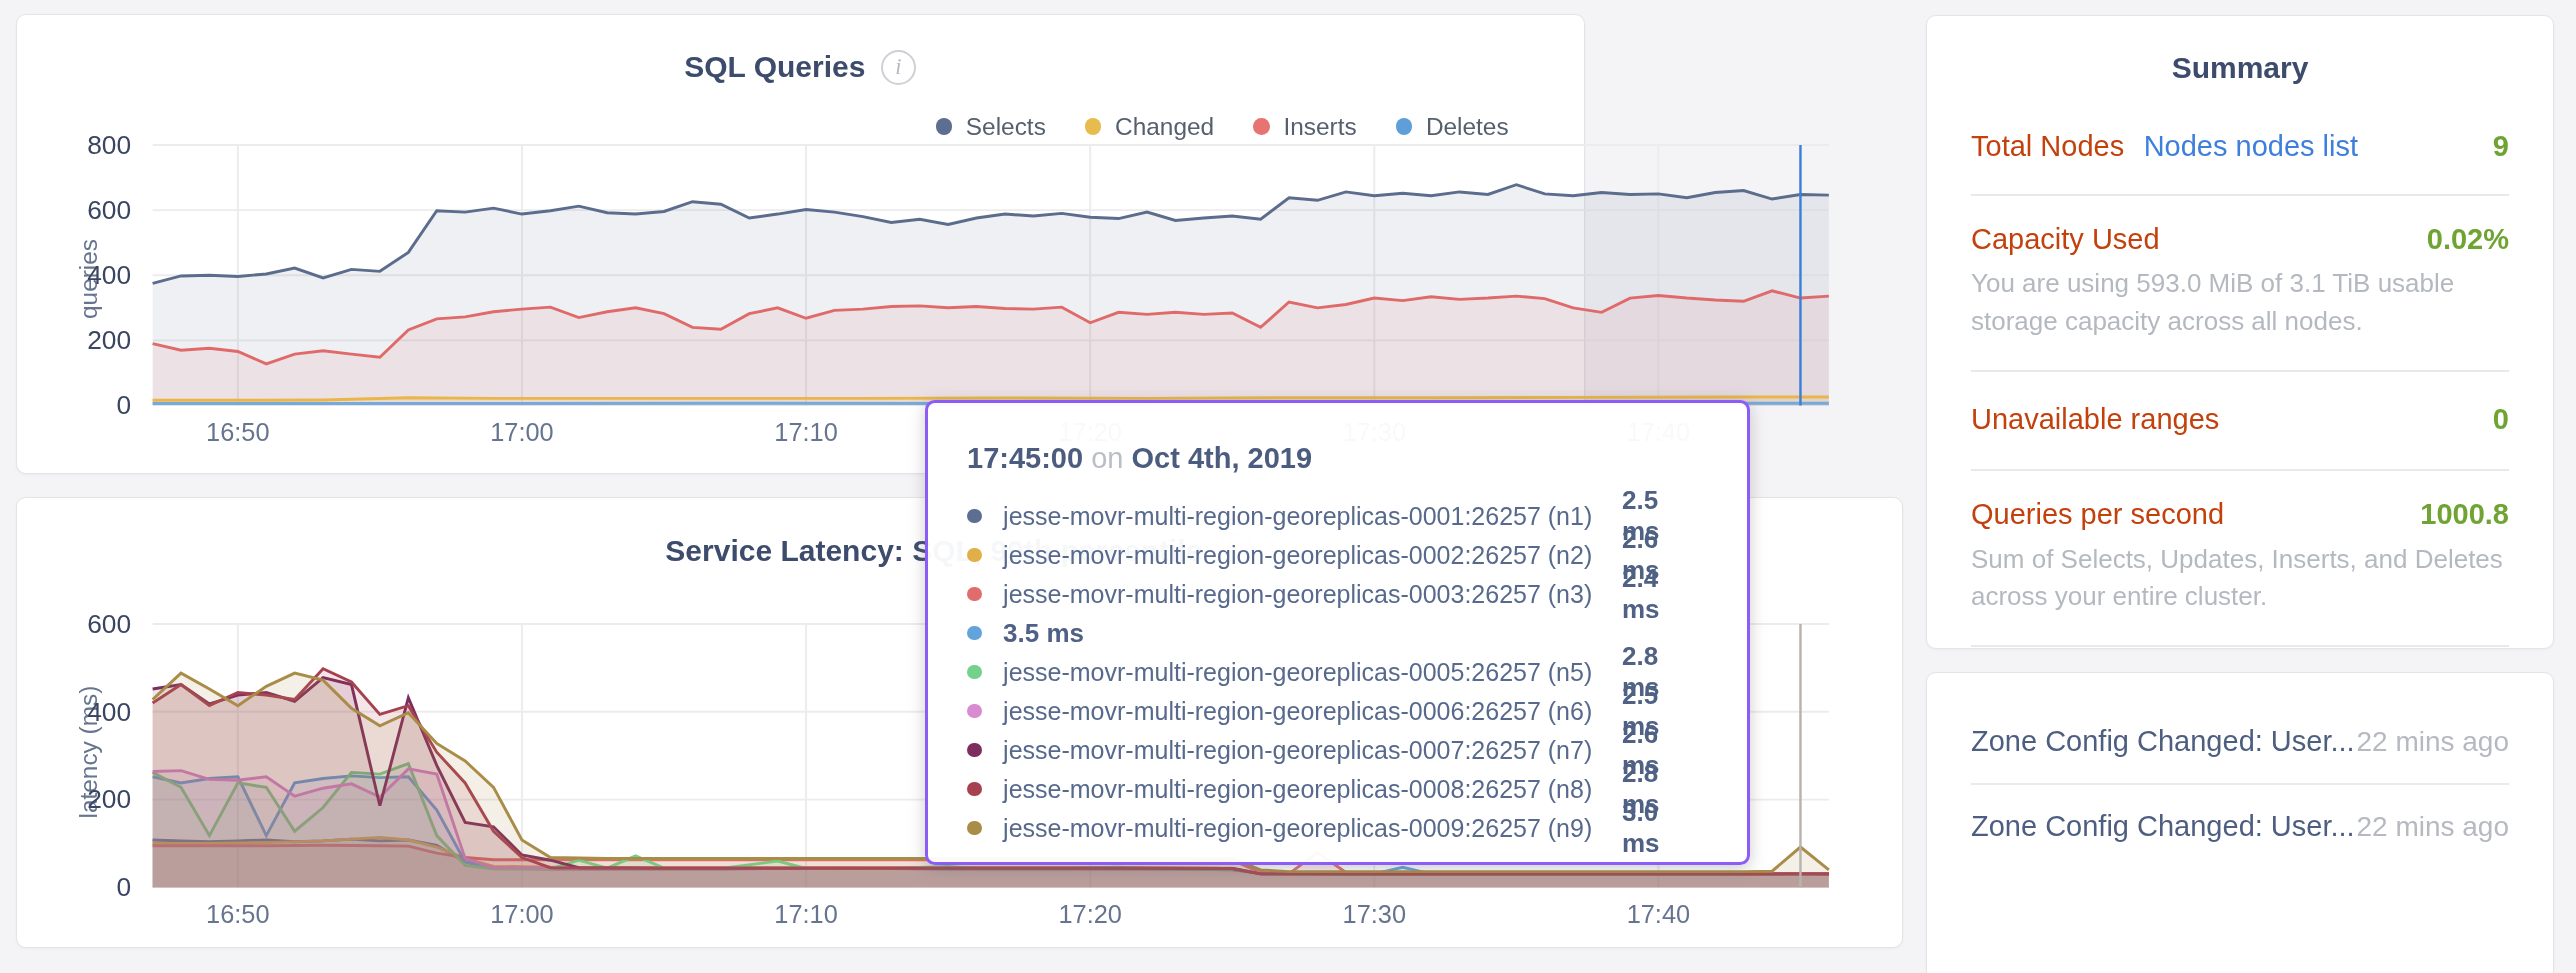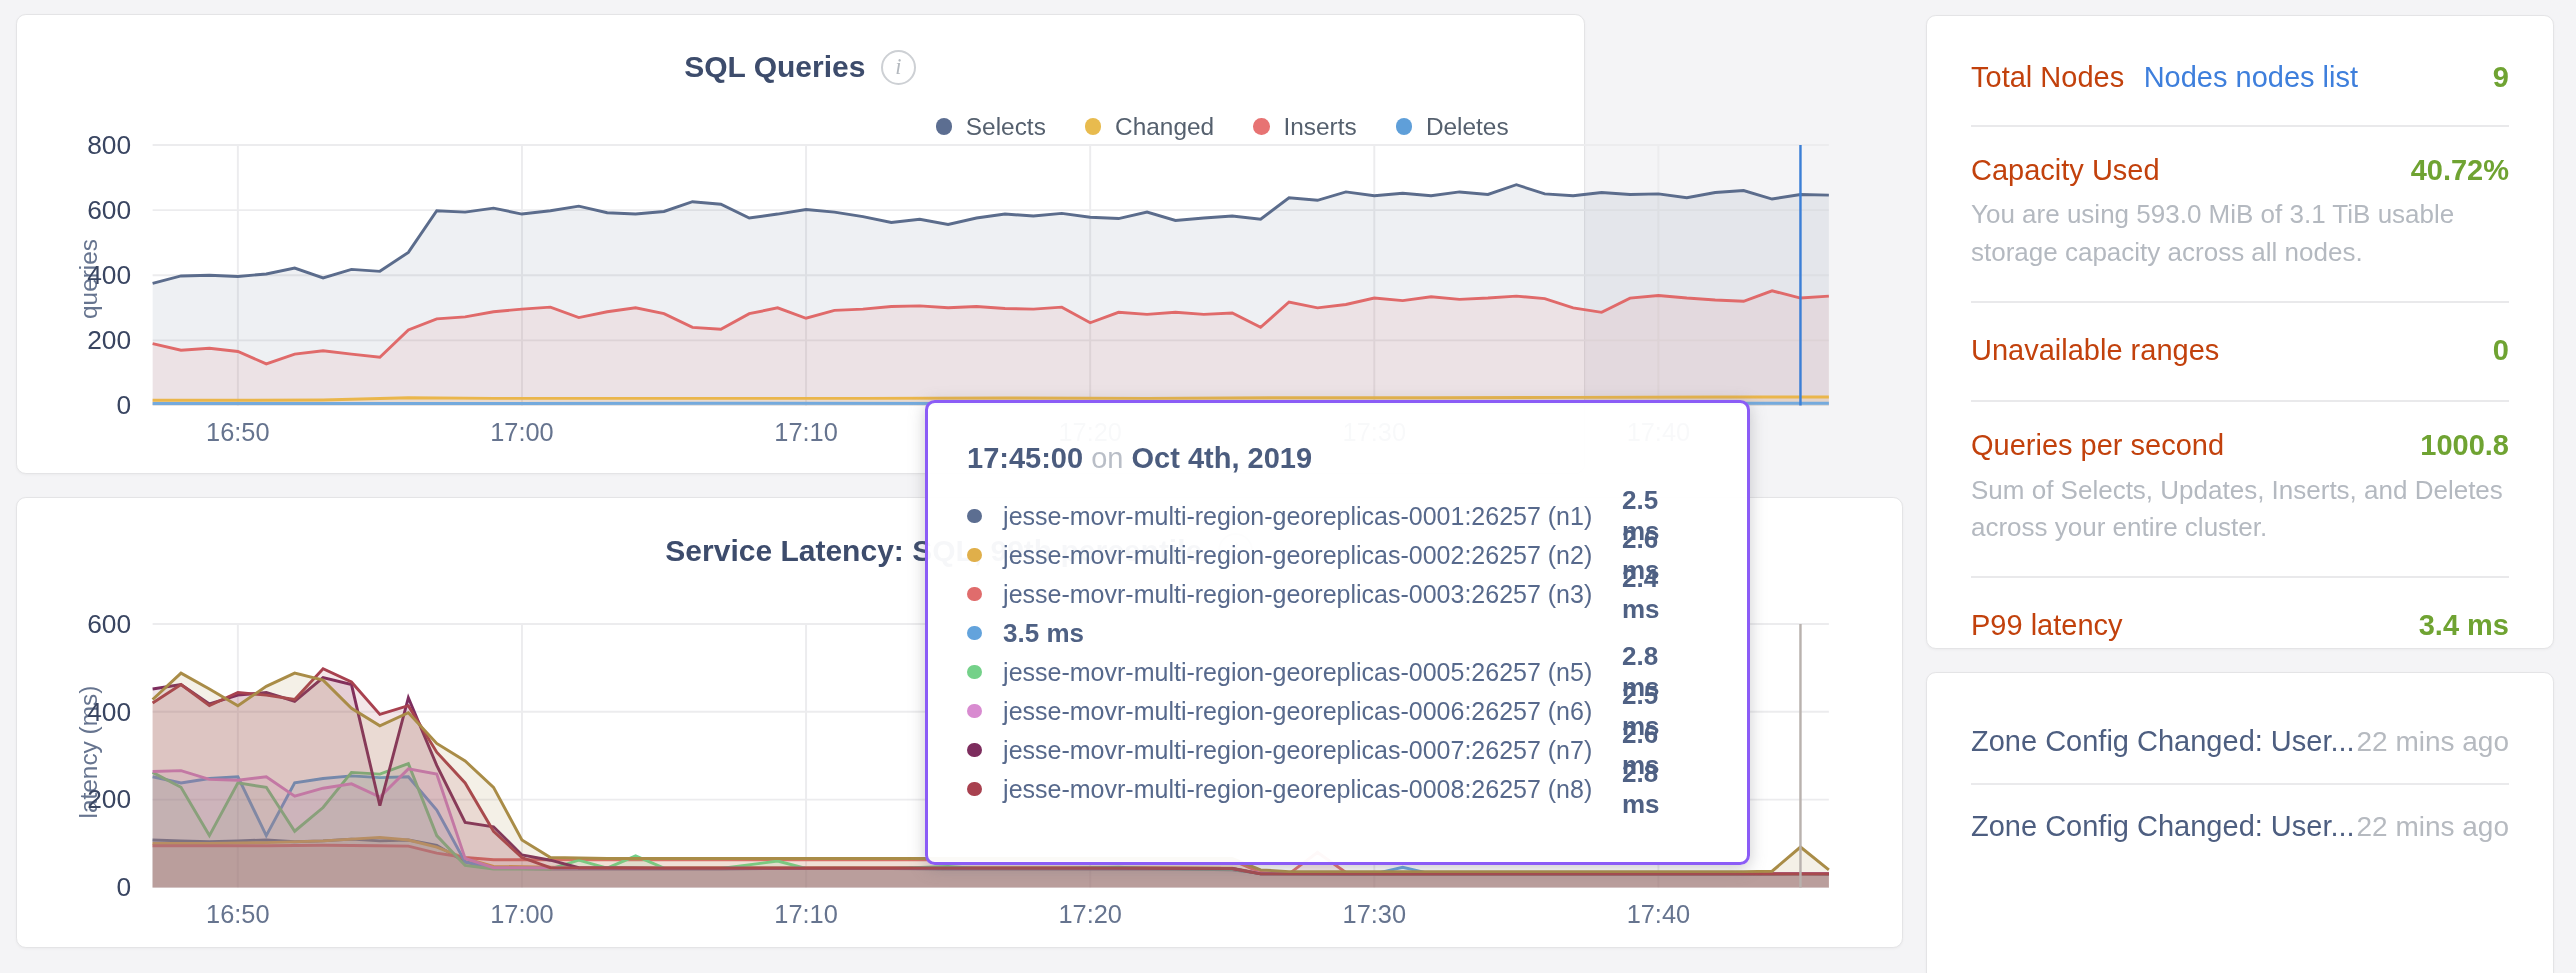--- a/index.html
+++ b/index.html
@@ -211,37 +211,43 @@
     <div class="tt-row">
       <span class="dot" style="background: rgb(125, 45, 94);"></span>
       <span class="tt-name">jesse-movr-multi-region-georeplicas-0007:26257 (n7)</span>
       <span class="tt-value">2.6 ms</span>
     </div>
     <div class="tt-row">
       <span class="dot" style="background: rgb(168, 65, 79);"></span>
       <span class="tt-name">jesse-movr-multi-region-georeplicas-0008:26257 (n8)</span>
       <span class="tt-value">2.8 ms</span>
     </div>
+    <div class="tt-row">
+      <span class="dot" style="background: rgb(169, 140, 71);"></span>
+      <span class="tt-name">jesse-movr-multi-region-georeplicas-0009:26257 (n9)</span>
+      <span class="tt-value">3.0 ms</span>
+    </div>
   </div>
 </div>
 
 <div class="card" id="summary-card">
+  <div class="panel-title">Summary</div>
   <div class="panel-body">
     <div class="srow pad-tn">
       <span class="srow-left">
         <span class="srow-label">Total Nodes</span>
         <span class="srow-link">Nodes nodes list</span>
       </span>
       <span class="srow-value">9</span>
     </div>
     <div class="divider"></div>
     <div class="pad-cu">
       <div class="srow">
         <span class="srow-label">Capacity Used</span>
-        <span class="srow-value">40.72%</span>
+        <span class="srow-value">0.02%</span>
       </div>
       <div class="sub">You are using 593.0 MiB of 3.1 TiB usable storage capacity across all nodes.</div>
     </div>
     <div class="divider"></div>
     <div class="srow pad-ur">
       <span class="srow-label">Unavailable ranges</span>
       <span class="srow-value">0</span>
     </div>
     <div class="divider"></div>
     <div class="pad-qps">

